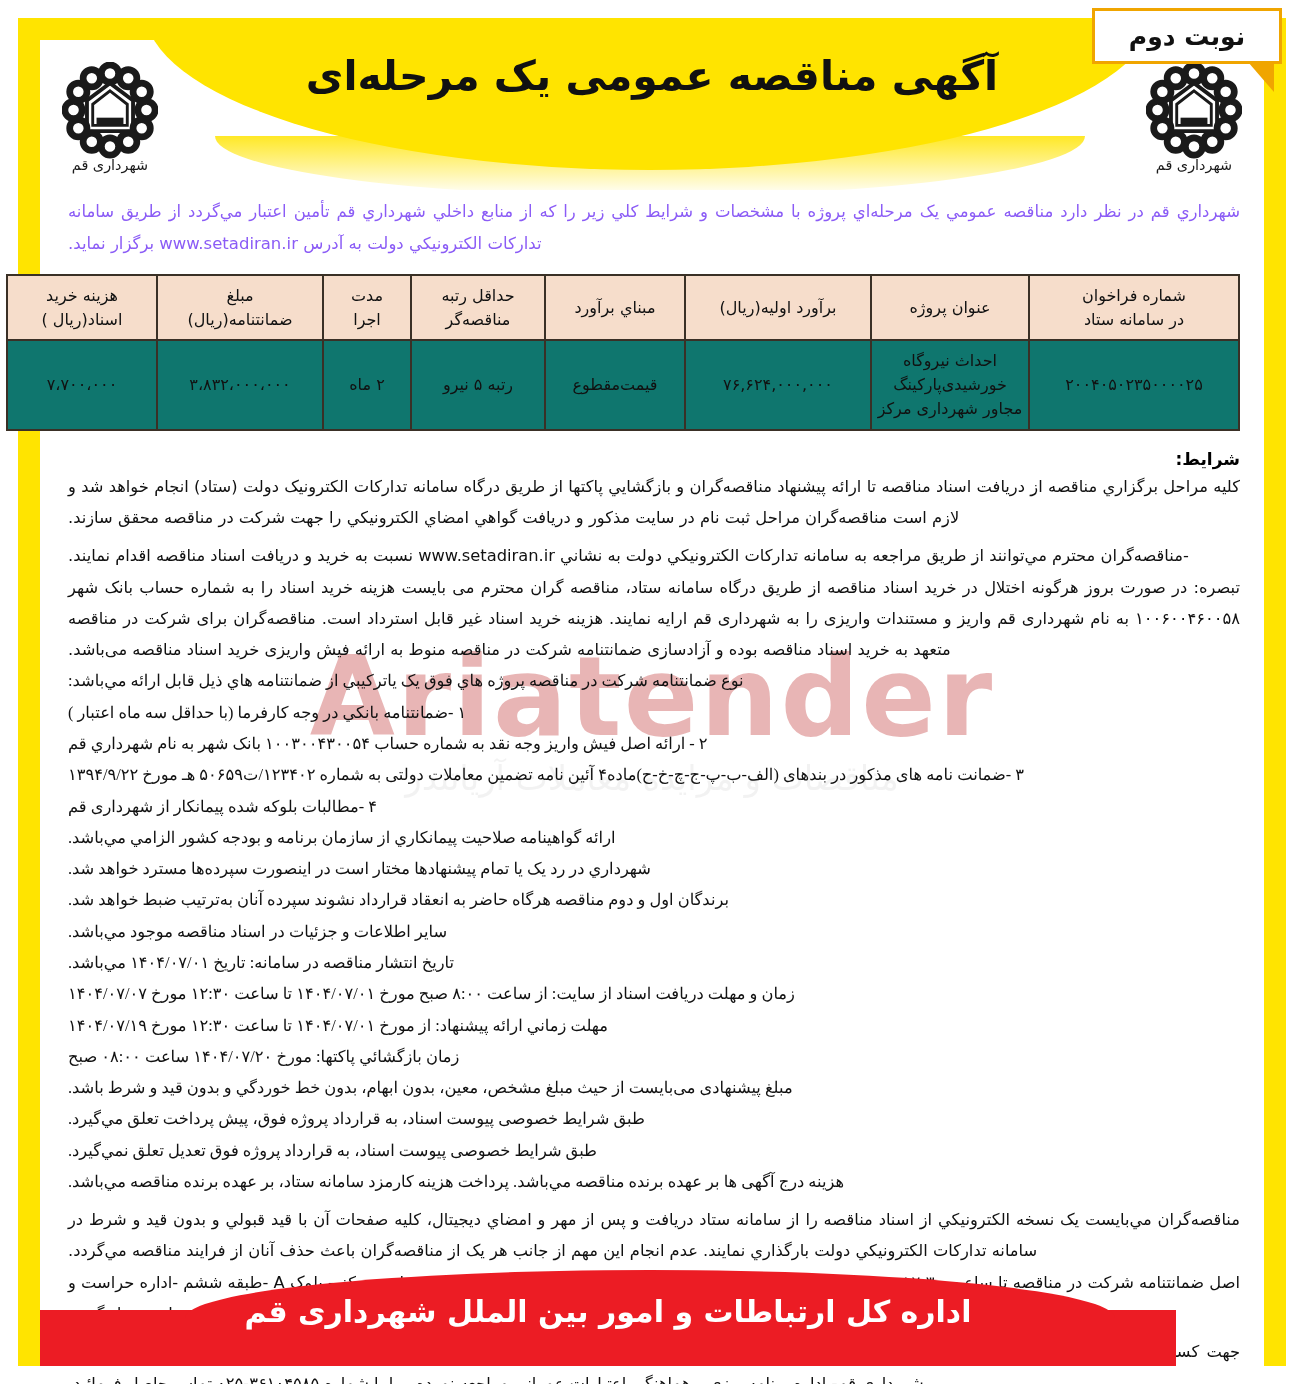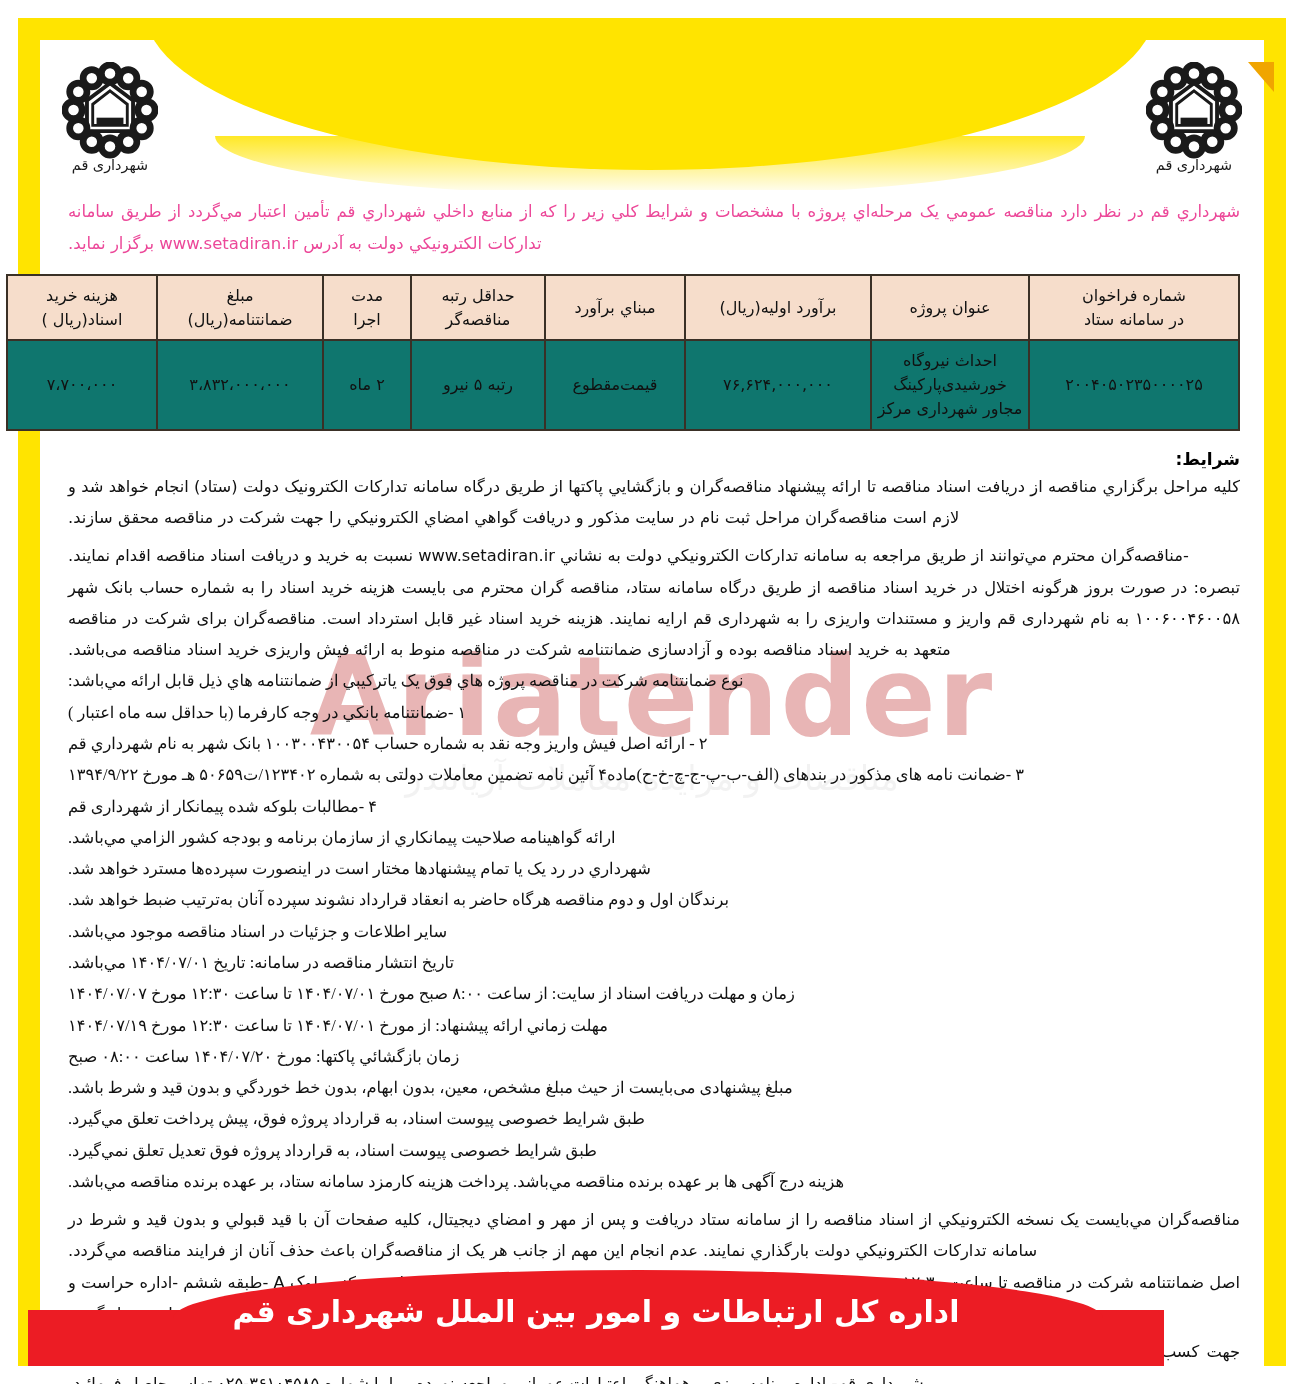--- a/index.html
+++ b/index.html
@@ -127,21 +127,21 @@
   .content {
     position: absolute;
     left: 68px;
     top: 196px;
     width: 1172px;
     z-index: 8;
   }
   .intro {
     font-size: 16.5px;
     line-height: 1.95;
-    color: #ec4899;
+    color: #8b5cf6;
     text-align: justify;
     text-align-last: left;
     direction: rtl;
     margin: 0 0 14px 0;
   }
   .intro .ltr { direction: ltr; unicode-bidi: embed; display: inline-block; }
 
   
   table.tender {
     width: 1172px;
@@ -204,21 +204,21 @@
     text-align: left;
     margin: 0;
     font-family: Liberation Serif, serif;
   }
   .cond-gap { height: 7px; }
   .ltr { direction: ltr; unicode-bidi: embed; display: inline-block; }
 
   
   .footer-wrap {
     position: absolute;
-    left: 28px;
+    left: 40px;
     bottom: 18px;
     width: 1136px;
     height: 108px;
     overflow: hidden;
     z-index: 9;
   }
   .footer-arc {
     position: absolute;
     left: 145px;
     top: 12px;
@@ -287,22 +287,24 @@
     <div class="wm-fa">مناقصات و مزایده معاملات آریاتندر</div>
   </div>
 
   <div class="yellow-frame"></div>
   <div class="white-inner"></div>
 
   <div class="banner-wrap">
     <div class="banner-arc"></div>
     <div class="banner-fade"></div>
   </div>
+  <div class="banner-title">آگهی مناقصه عمومی یک مرحله‌ای</div>
 
   <div class="nobat-tail"></div>
+  <div class="nobat-badge">نوبت دوم</div>
 
   <div class="logo logo-left">
     <svg viewBox="0 0 100 125" xmlns="http://www.w3.org/2000/svg">
       <g fill="none" stroke="#1a1a1a" stroke-width="7">
         <circle cx="50" cy="12" r="9"></circle>
           <circle cx="69" cy="17" r="9"></circle>
         <circle cx="83" cy="31" r="9"></circle>
           <circle cx="88" cy="50" r="9"></circle>
         <circle cx="83" cy="69" r="9"></circle>
           <circle cx="69" cy="83" r="9"></circle>

